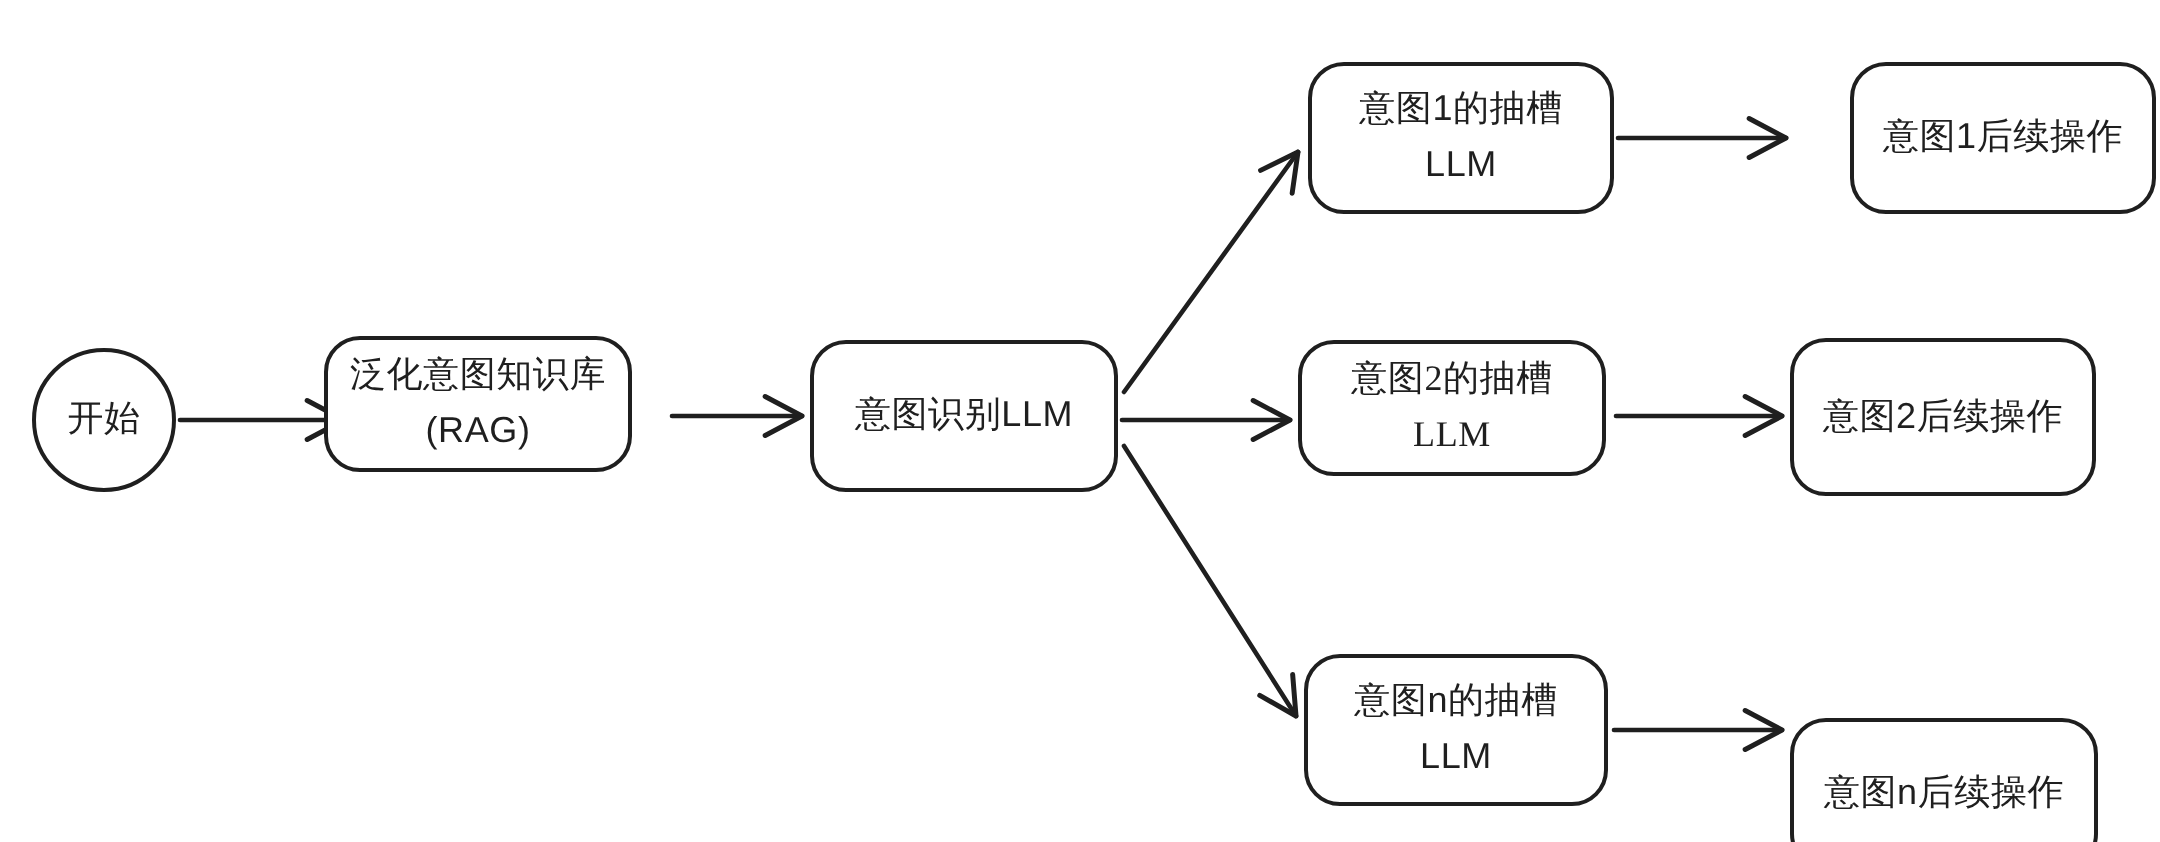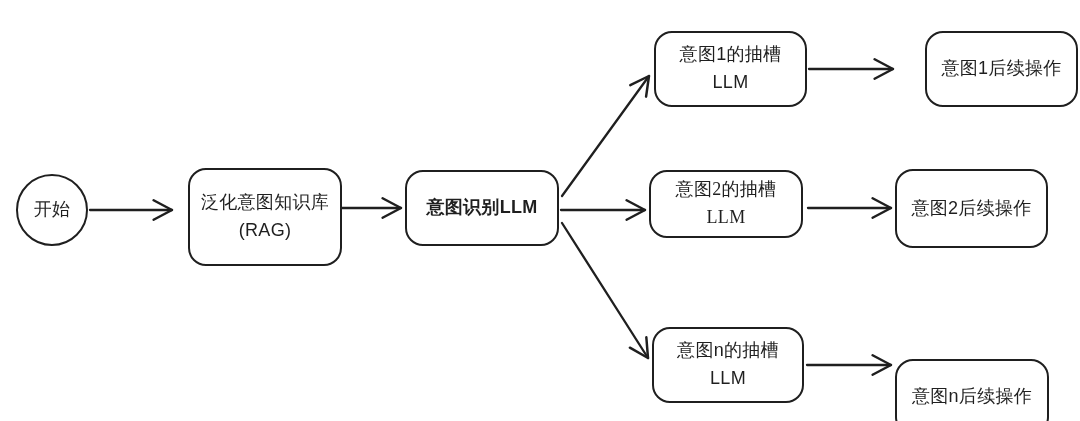--- a/index.html
+++ b/index.html
@@ -47,22 +47,22 @@
   }
   .node.circle {
     border-radius: 50%;
   }
   .node span {
     display: block;
     white-space: nowrap;
   }
   
   .n-start  { left: 16px;  top: 174px; width: 72px;  height: 72px; font-family: Liberation Serif, serif; }
-  .n-rag    { left: 188px; top: 168px; width: 154px; height: 98px; }
-  .n-intent { left: 405px; top: 170px; width: 154px; height: 76px; font-weight: bold; }
+  .n-rag    { left: 162px; top: 168px; width: 154px; height: 68px; }
+  .n-intent { left: 405px; top: 170px; width: 154px; height: 76px; }
   .n-slot1  { left: 654px; top: 31px;  width: 153px; height: 76px; }
   .n-op1    { left: 897px; top: 31px;  width: 153px; height: 76px; margin-left: 28px; }
   .n-slot2  { left: 649px; top: 170px; width: 154px; height: 68px; font-family: Liberation Serif, serif; }
   .n-op2    { left: 895px; top: 169px; width: 153px; height: 79px; }
   .n-slotn  { left: 652px; top: 327px; width: 152px; height: 76px; text-align: right; }
   .n-opn    { left: 895px; top: 327px; width: 154px; height: 76px; margin-top: 32px; }
 </style>
 </head>
 <body>
 

